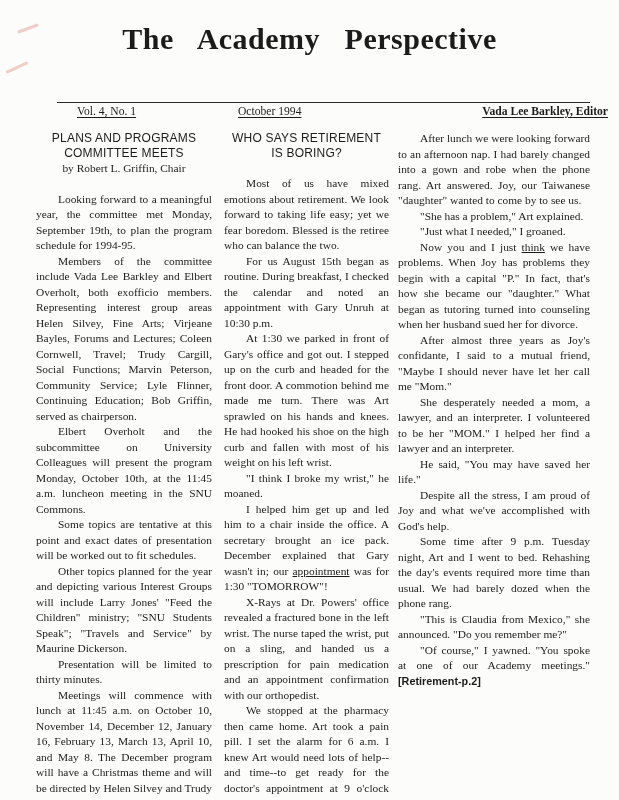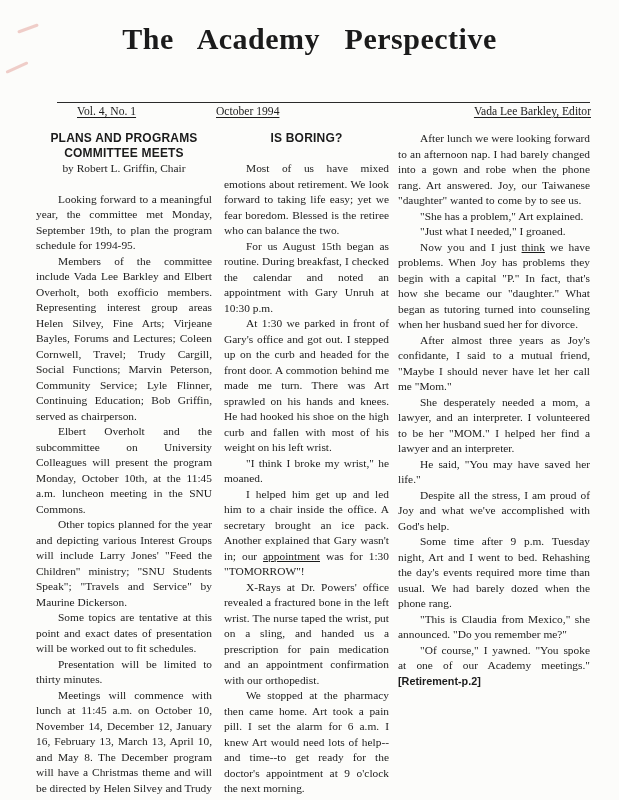--- a/index.html
+++ b/index.html
@@ -13,29 +13,29 @@
     text-align:center; font-size:30px; font-weight:bold;
     word-spacing:0.55em; letter-spacing:0.5px;
   }
   .pen { position:absolute; border-radius:3px; background:rgba(222,140,130,0.42); }
   .pen.m1 { left:17px; top:27px; width:22px; height:3px; transform:rotate(-20deg); }
   .pen.m2 { left:5px;  top:66px; width:24px; height:3px; transform:rotate(-24deg); }
   .mast-rule { position:absolute; top:102px; left:57px; width:533px; border-top:1.6px solid #2a2a2a; }
   .masthead { position:absolute; top:105px; left:0; width:100%; font-size:11.6px; line-height:14px; }
   .masthead span { text-decoration:underline; text-underline-offset:2px; }
   .masthead .vol    { position:absolute; left:57px;margin-left:20px; }
-  .masthead .date   { position:absolute; left:216px; }
-  .masthead .editor { position:absolute; right:28px; }
+  .masthead .date   { position:absolute; left:238px; }
+  .masthead .editor { position:absolute; right:11px;font-weight:bold; }
   .columns { position:absolute; top:131px; left:36px; width:554px; display:flex; }
   .col { text-align:justify; font-size:11.4px; line-height:15.5px; }
   .col.c1 { width:176px; margin-right:12px; }
   .col.c2 { width:165px; margin-right:9px; }
   .col.c3 { width:192px; }
   .heading {
-    font-family:"Liberation Sans", sans-serif; font-weight:bold;
+    font-family:"Liberation Sans", sans-serif; font-weight:normal;
     font-size:12px; line-height:15px; text-align:center; letter-spacing:0.2px;
   }
   .byline { text-align:center; line-height:15.5px; }
   .paras { margin-top:15px; }
   .c3 .paras { margin-top:0; }
   .paras p { margin:0; }
   .paras p.indent { text-indent:22px; }
   .u { text-decoration:underline; text-underline-offset:1px; }
   .tag { font-family:"Liberation Sans", sans-serif; font-weight:bold; font-size:10.8px; }
 </style>
@@ -59,37 +59,38 @@
     <div class="col c1">
       <div class="heading">
           <div>PLANS AND PROGRAMS</div>
           <div>COMMITTEE MEETS</div>
         </div>
       <div class="byline">by Robert L. Griffin, Chair</div>
       <div class="paras">
           <p class="indent"><span>Looking forward to a meaningful year, the committee met Monday, September 19th, to plan the program schedule for 1994-95.</span></p>
           <p class="indent"><span>Members of the committee include Vada Lee Barkley and Elbert Overholt, both exofficio members. Representing interest group areas Helen Silvey, Fine Arts; Virjeane Bayles, Forums and Lectures; Coleen Cornwell, Travel; Trudy Cargill, Social Functions; Marvin Peterson, Community Service; Lyle Flinner, Continuing Education; Bob Griffin, served as chairperson.</span></p>
           <p class="indent"><span>Elbert Overholt and the subcommittee on University Colleagues will present the program Monday, October 10th, at the 11:45 a.m. luncheon meeting in the SNU Commons.</span></p>
+          <p class="indent"><span>Some topics are tentative at this point and exact dates of presentation will be worked out to fit schedules.</span></p>
           <p class="indent"><span>Other topics planned for the year and depicting various Interest Groups will include Larry Jones' "Feed the Children" ministry; "SNU Students Speak"; "Travels and Service" by Maurine Dickerson.</span></p>
-          <p class="indent"><span>Some topics are tentative at this point and exact dates of presentation will be worked out to fit schedules.</span></p>
           <p class="indent"><span>Presentation will be limited to thirty minutes.</span></p>
           <p class="indent"><span>Meetings will commence with lunch at 11:45 a.m. on October 10, November 14, December 12, January 16, February 13, March 13, April 10, and May 8. The December program will have a Christmas theme and will be directed by Helen Silvey and Trudy Cargill. The Annual Meeting will be April 10. </span></p>
         </div>
     </div>
     <div class="col c2">
       <div class="heading">
+          <div>WHO SAYS RETIREMENT</div>
           <div>IS BORING?</div>
         </div>
 
       <div class="paras">
           <p class="indent"><span>Most of us have mixed emotions about retirement. We look forward to taking life easy; yet we fear boredom. Blessed is the retiree who can balance the two.</span></p>
           <p class="indent"><span>For us August 15th began as routine. During breakfast, I checked the calendar and noted an appointment with Gary Unruh at 10:30 p.m.</span></p>
           <p class="indent"><span>At 1:30 we parked in front of Gary's office and got out. I stepped up on the curb and headed for the front door. A commotion behind me made me turn. There was Art sprawled on his hands and knees. He had hooked his shoe on the high curb and fallen with most of his weight on his left wrist.</span></p>
           <p class="indent"><span>"I think I broke my wrist," he moaned.</span></p>
-          <p class="indent"><span>I helped him get up and led him to a chair inside the office. A secretary brought an ice pack. Another explained that Gary wasn't in; our </span><span class="u">appointment</span><span> was for 1:30 "TOMORROW"!</span></p>
+          <p class="indent"><span>I helped him get up and led him to a chair inside the office. A secretary brought an ice pack. December explained that Gary wasn't in; our </span><span class="u">appointment</span><span> was for 1:30 "TOMORROW"!</span></p>
           <p class="indent"><span>X-Rays at Dr. Powers' office revealed a fractured bone in the left wrist. The nurse taped the wrist, put on a sling, and handed us a prescription for pain medication and an appointment confirmation with our orthopedist.</span></p>
           <p class="indent"><span>We stopped at the pharmacy then came home. Art took a pain pill. I set the alarm for 6 a.m. I knew Art would need lots of help--and time--to get ready for the doctor's appointment at 9 o'clock the next morning.</span></p>
         </div>
     </div>
     <div class="col c3">
 
       <div class="paras">
           <p class="indent"><span>After lunch we were looking forward to an afternoon nap. I had barely changed into a gown and robe when the phone rang. Art answered. Joy, our Taiwanese "daughter" wanted to come by to see us.</span></p>
           <p class="indent"><span>"She has a problem," Art explained.</span></p>
           <p class="indent"><span>"Just what I needed," I groaned.</span></p>

